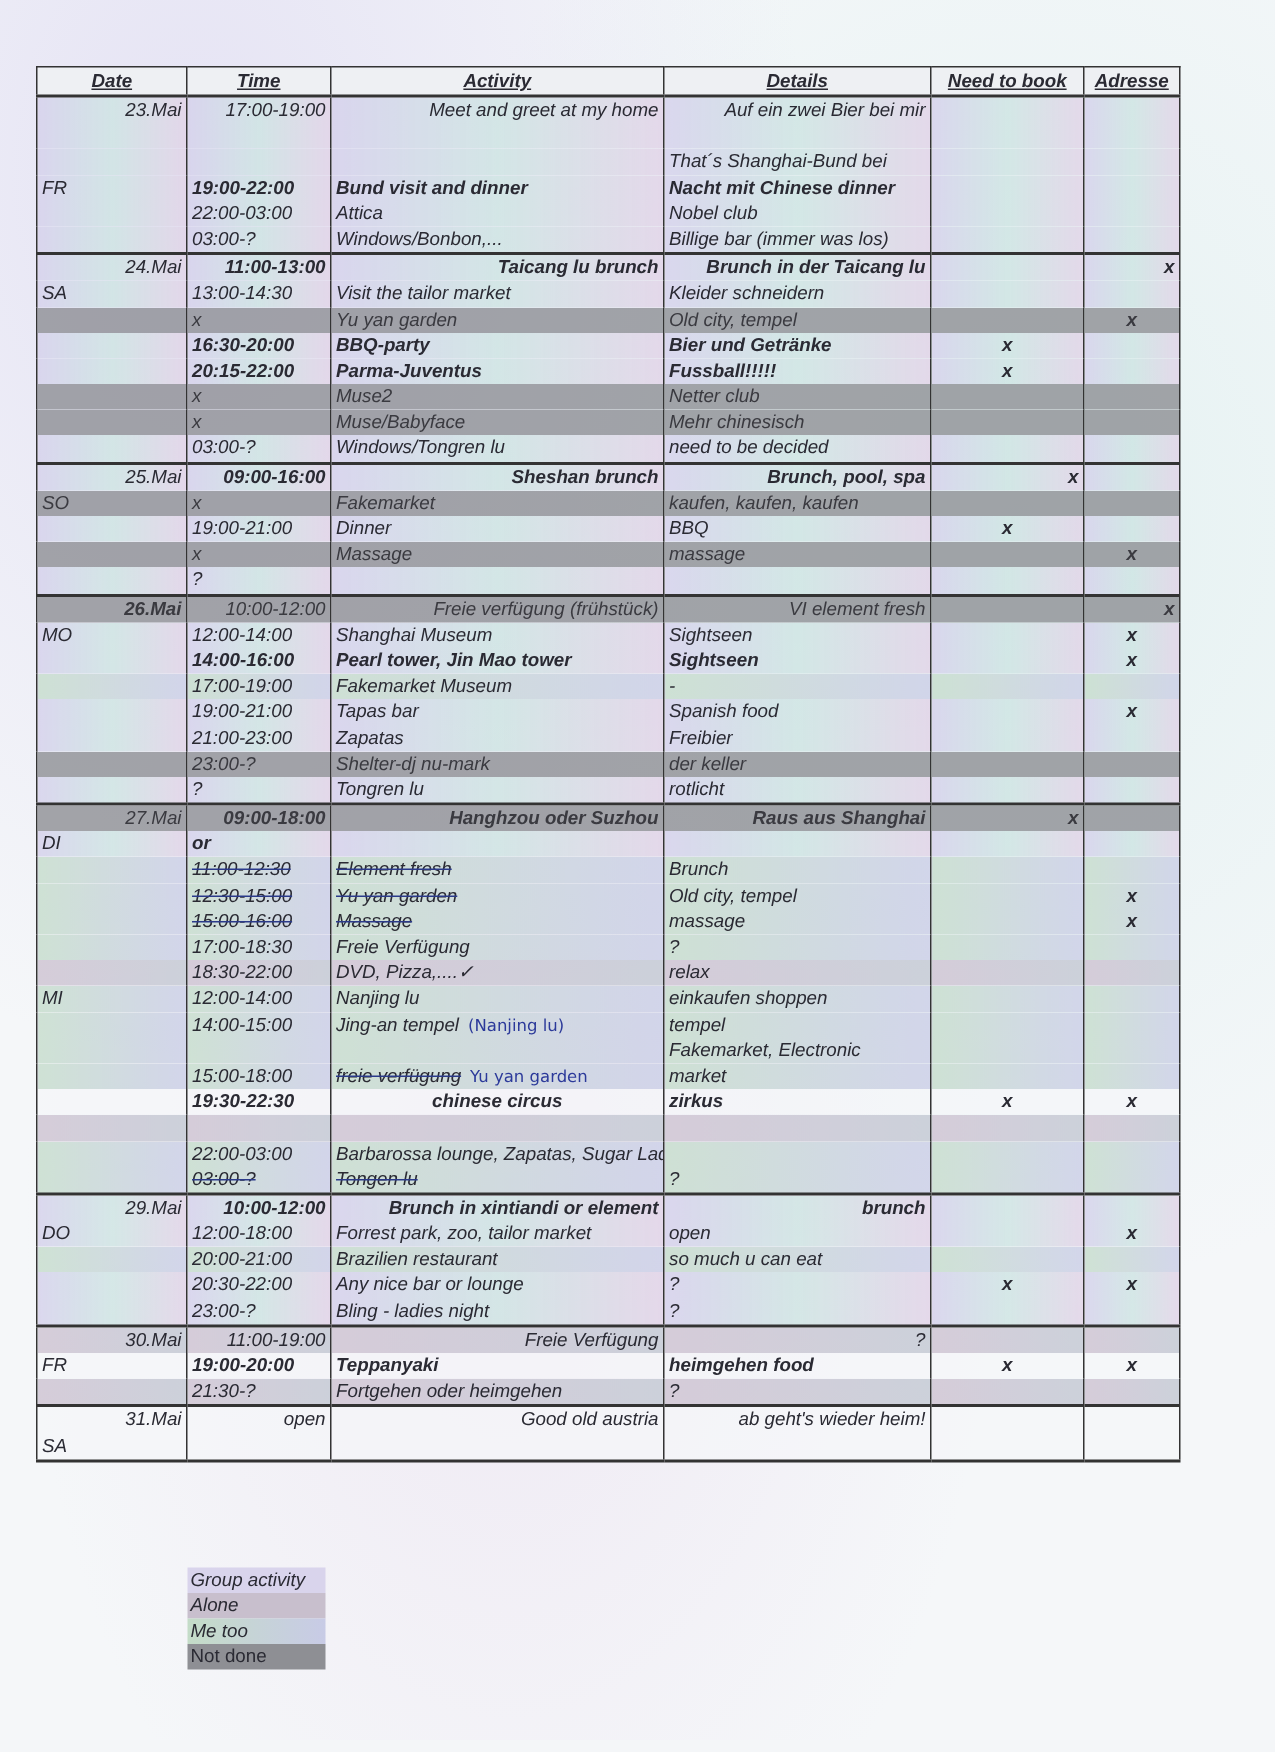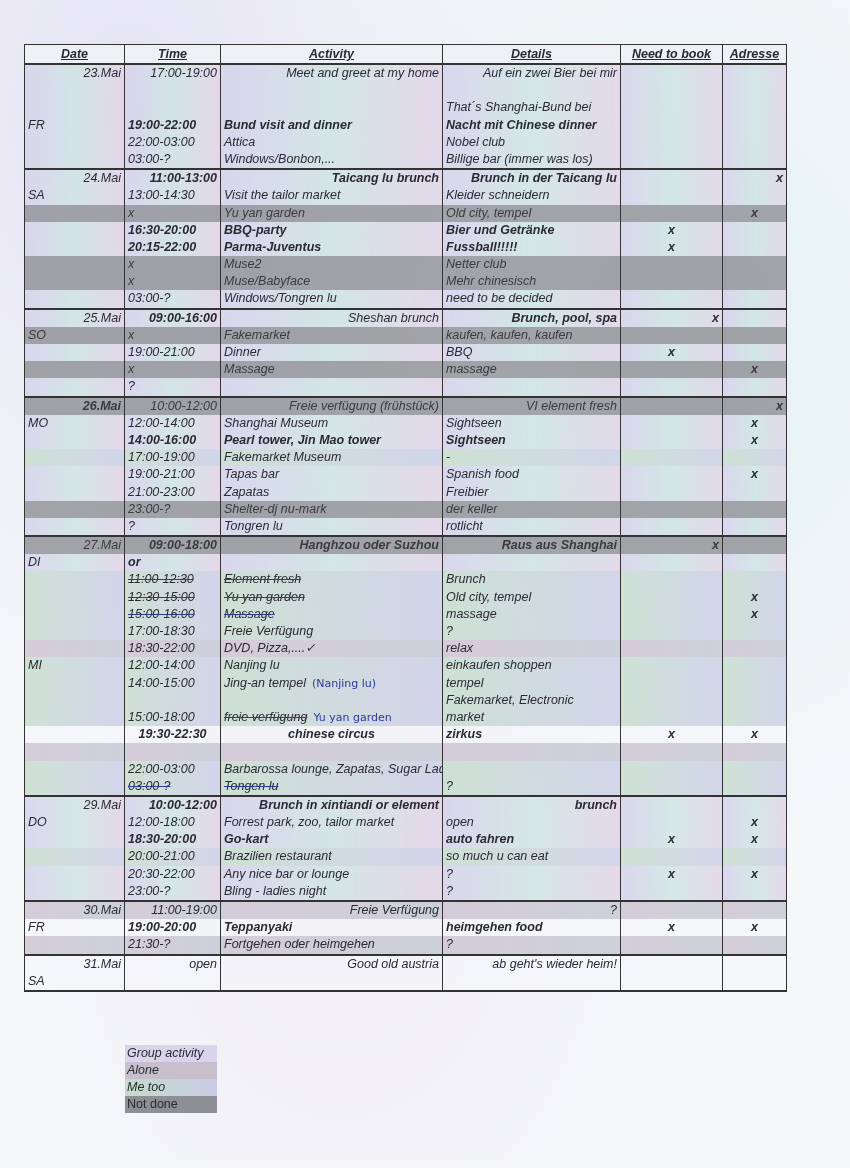--- a/index.html
+++ b/index.html
@@ -200,21 +200,21 @@
           <td class="dow" style="font-weight: normal;"><span></span></td>
           <td><span>03:00-?</span></td>
           <td><span>Windows/Tongren lu</span></td>
           <td><span>need to be decided</span></td>
           <td class="mark" style="font-weight: bold;"><span></span></td>
           <td class="mark" style="font-weight: bold;"><span></span></td>
         </tr>
         <tr class="group day-start b">
           <td class="date" style="font-weight: normal;"><span>25.Mai</span></td>
           <td style="font-weight: bold;"><span>09:00-16:00</span></td>
-          <td style="font-weight: normal; padding-left: 16px;"><span>Sheshan brunch</span></td>
+          <td style="font-weight: bold; padding-left: 16px;"><span>Sheshan brunch</span></td>
           <td style="font-weight: bold;"><span>Brunch, pool, spa</span></td>
           <td class="mark" style="font-weight: bold;"><span>x</span></td>
           <td class="mark" style="font-weight: bold;"><span></span></td>
         </tr>
         <tr class="notdone">
           <td class="dow" style="font-weight: normal;"><span>SO</span></td>
           <td><span>x</span></td>
           <td><span>Fakemarket</span></td>
           <td><span>kaufen, kaufen, kaufen</span></td>
           <td class="mark" style="font-weight: bold;"><span></span></td>
@@ -391,21 +391,21 @@
         <tr class="metoo">
           <td class="dow" style="font-weight: normal;"><span></span></td>
           <td><span>15:00-18:00</span></td>
           <td><span class="strike">freie verfügung</span><span class="hand">Yu yan garden</span></td>
           <td><span>market</span></td>
           <td class="mark" style="font-weight: bold;"><span></span></td>
           <td class="mark" style="font-weight: bold;"><span></span></td>
         </tr>
         <tr class="white b">
           <td class="dow" style="font-weight: normal;"><span></span></td>
-          <td style="font-weight: bold; text-align: center;"><span>19:30-22:30</span></td>
+          <td style="font-weight: bold;"><span>19:30-22:30</span></td>
           <td style="font-weight: bold; text-align: center;"><span>chinese circus</span></td>
           <td style="font-weight: bold;"><span>zirkus</span></td>
           <td class="mark" style="font-weight: bold;"><span>x</span></td>
           <td class="mark" style="font-weight: bold;"><span>x</span></td>
         </tr>
         <tr class="alone">
           <td class="dow" style="font-weight: normal;"><span></span></td>
           <td><span></span></td>
           <td><span></span></td>
           <td><span></span></td>
@@ -435,28 +435,20 @@
           <td style="font-weight: bold;"><span>brunch</span></td>
           <td class="mark" style="font-weight: bold;"><span></span></td>
           <td class="mark" style="font-weight: bold;"><span></span></td>
         </tr>
         <tr class="group">
           <td class="dow" style="font-weight: normal;"><span>DO</span></td>
           <td><span>12:00-18:00</span></td>
           <td><span>Forrest park, zoo, tailor market</span></td>
           <td><span>open</span></td>
           <td class="mark" style="font-weight: bold;"><span></span></td>
-          <td class="mark" style="font-weight: bold;"><span>x</span></td>
-        </tr>
-        <tr class="group b">
-          <td class="dow" style="font-weight: normal;"><span></span></td>
-          <td style="font-weight: bold;"><span>18:30-20:00</span></td>
-          <td style="font-weight: bold;"><span>Go-kart</span></td>
-          <td style="font-weight: bold;"><span>auto fahren</span></td>
-          <td class="mark" style="font-weight: bold;"><span>x</span></td>
           <td class="mark" style="font-weight: bold;"><span>x</span></td>
         </tr>
         <tr class="metoo">
           <td class="dow" style="font-weight: normal;"><span></span></td>
           <td><span>20:00-21:00</span></td>
           <td><span>Brazilien restaurant</span></td>
           <td><span>so much u can eat</span></td>
           <td class="mark" style="font-weight: bold;"><span></span></td>
           <td class="mark" style="font-weight: bold;"><span></span></td>
         </tr>

